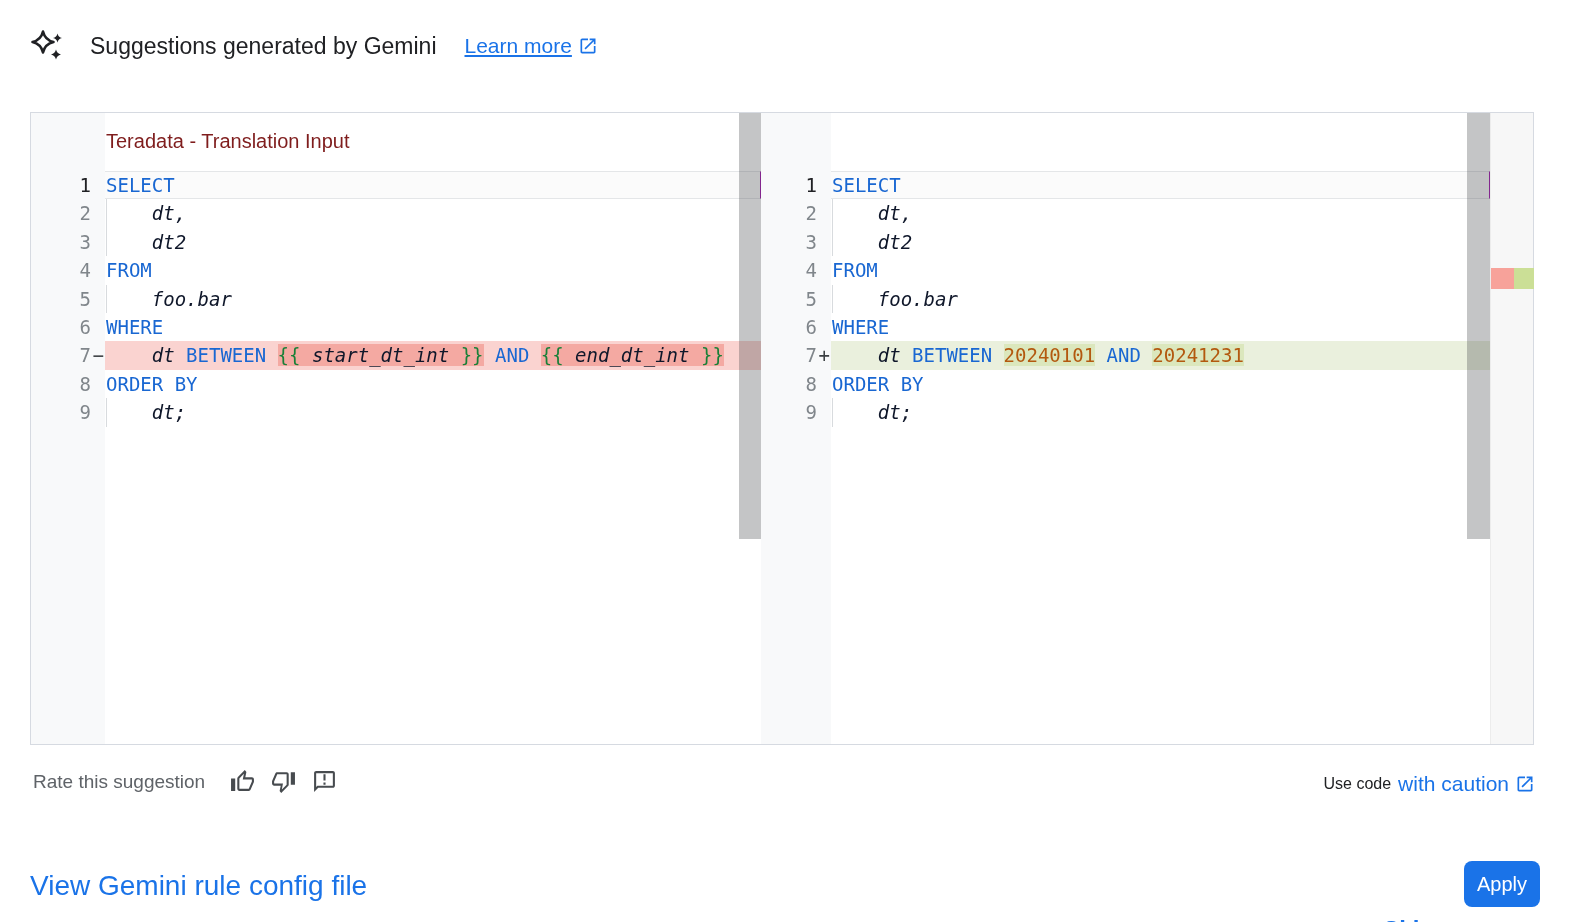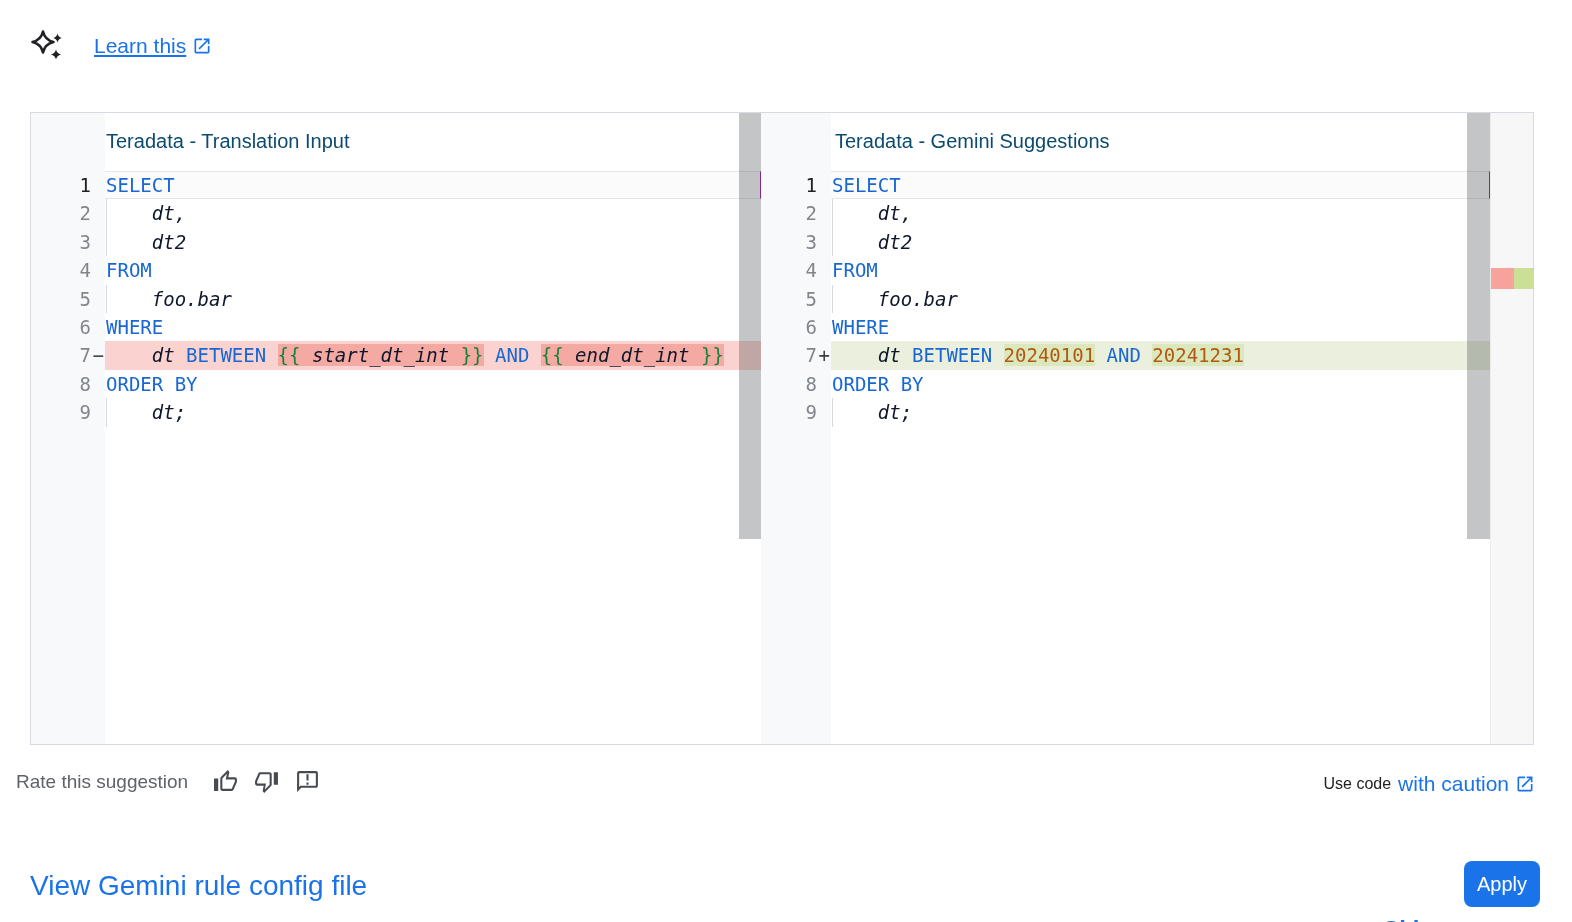--- a/index.html
+++ b/index.html
@@ -18,21 +18,21 @@
   
   .diffbox{position:absolute;left:30px;top:112px;width:1502px;height:631px;
            border:1px solid #d6dae1;background:#fff;}
   .panel{position:absolute;top:0;bottom:0;}
   .panel-left{left:0;width:730px;}
   .panel-right{left:730px;width:772px;}
   .gutter-bg{position:absolute;top:0;bottom:0;left:0;background:#f8f9fa;}
   .panel-left .gutter-bg{width:74px;}
   .panel-right .gutter-bg{width:70px;}
   .ptitle{position:absolute;top:0;height:57px;display:flex;align-items:center;
-          font-size:20px;color:#0c4a6e;}
+          font-size:20px;color:#7f1d1d;}
   .panel-left .ptitle{left:75px;}
   .panel-right .ptitle{left:74px;}
 
   .gcol{position:absolute;top:58px;left:0;font-size:19px;line-height:28.4px;}
   .panel-left .gcol{width:74px;}
   .panel-right .gcol{width:70px;}
   .grow{height:28.4px;position:relative;text-align:right;padding-right:14px;
         box-sizing:border-box;color:#80868b;}
   .grow.active{color:#202124;}
   .grow .marker{position:absolute;right:1px;top:0;color:#3c4043;}
@@ -59,21 +59,21 @@
   .panel-left .sbar{left:708px;width:22px;}
   .panel-right .sbar{left:706px;width:23px;}
 
   .ruler{position:absolute;top:0;bottom:0;left:729px;width:43px;background:#f7f7f7;
          border-left:1px solid #ececec;box-sizing:border-box;z-index:6;}
   .ruler .blk{position:absolute;top:155px;height:21px;}
   .ruler .blk.del{left:0;width:23px;background:var(--ruler-del);}
   .ruler .blk.add{left:23px;width:20px;background:var(--ruler-add);}
 
   
-  .raterow{position:absolute;left:16px;top:768px;display:flex;align-items:center;}
+  .raterow{position:absolute;left:33px;top:768px;display:flex;align-items:center;}
   .raterow .lbl{font-size:19px;color:#5f6368;}
   .icon-btn{border:none;background:none;padding:0;margin-left:14px;cursor:pointer;
             width:27px;height:27px;display:flex;align-items:center;justify-content:center;}
   .icon-btn svg{width:25px;height:25px;fill:#474b4f;}
   .raterow .icon-btn:first-of-type{margin-left:24px;}
 
   .cautionrow{position:absolute;right:37px;top:772px;display:flex;align-items:center;}
   .cautionrow .pre{font-size:16px;color:#202124;}
   .cautionrow a{display:flex;align-items:center;margin-left:7px;cursor:pointer;text-decoration:none;}
   .cautionrow .lnk{font-size:21px;color:var(--accent);}
@@ -91,22 +91,23 @@
 </style>
 </head>
 <body>
 
 <div class="hdr">
   <svg class="spark" viewBox="0 0 36 36">
     <path d="M13 3.5 Q15 12 23.5 14 Q15 16 13 24.5 Q11 16 2.5 14 Q11 12 13 3.5 Z" fill="none" stroke="#202124" stroke-width="2.6" stroke-linejoin="round"></path>
     <path d="M27.5 5.5 Q28.3 9.2 32 10 Q28.3 10.8 27.5 14.5 Q26.7 10.8 23 10 Q26.7 9.2 27.5 5.5 Z" fill="#202124"></path>
     <path d="M26 21.5 Q26.9 25.6 31 26.5 Q26.9 27.4 26 31.5 Q25.1 27.4 21 26.5 Q25.1 25.6 26 21.5 Z" fill="#202124"></path>
   </svg>
+  <span class="title">Suggestions generated by Gemini</span>
   <a class="learn">
-    <span class="txt">Learn this</span>
+    <span class="txt">Learn more</span>
     <svg viewBox="0 0 24 24">
       <path d="M19 19H5V5h7V3H5c-1.11 0-2 .9-2 2v14c0 1.1.89 2 2 2h14c1.1 0 2-.9 2-2v-7h-2v7zM14 3v2h3.59l-9.83 9.83 1.41 1.41L19 6.41V10h2V3h-7z"></path>
     </svg>
   </a>
 </div>
 
 <div class="diffbox">
 
   <section class="panel panel-left">
     <div class="gutter-bg"></div>
@@ -131,21 +132,20 @@
         <div class="crow"><span class="tk-kw">WHERE</span></div>
         <div class="crow del"><span class="tk-p">    dt </span><span class="tk-kw">BETWEEN</span><span class="tk-p"> </span><span class="tk-br w-del">{{</span><span class="tk-p w-del"> start_dt_int </span><span class="tk-br w-del">}}</span><span class="tk-p"> </span><span class="tk-kw">AND</span><span class="tk-p"> </span><span class="tk-br w-del">{{</span><span class="tk-p w-del"> end_dt_int </span><span class="tk-br w-del">}}</span></div>
         <div class="crow"><span class="tk-kw">ORDER BY</span></div>
         <div class="crow"><span class="guide"></span><span class="tk-p">    dt;</span></div>
       </div>
     <div class="sbar"></div>
   </section>
 
   <section class="panel panel-right">
     <div class="gutter-bg"></div>
-    <div class="ptitle">Teradata - Gemini Suggestions</div>
     <div class="gcol mono" id="gutter-right">
         <div class="grow active"><span>1</span></div>
         <div class="grow"><span>2</span></div>
         <div class="grow"><span>3</span></div>
         <div class="grow"><span>4</span></div>
         <div class="grow"><span>5</span></div>
         <div class="grow"><span>6</span></div>
         <div class="grow"><span>7</span><span class="marker">+</span></div>
         <div class="grow"><span>8</span></div>
         <div class="grow"><span>9</span></div>

